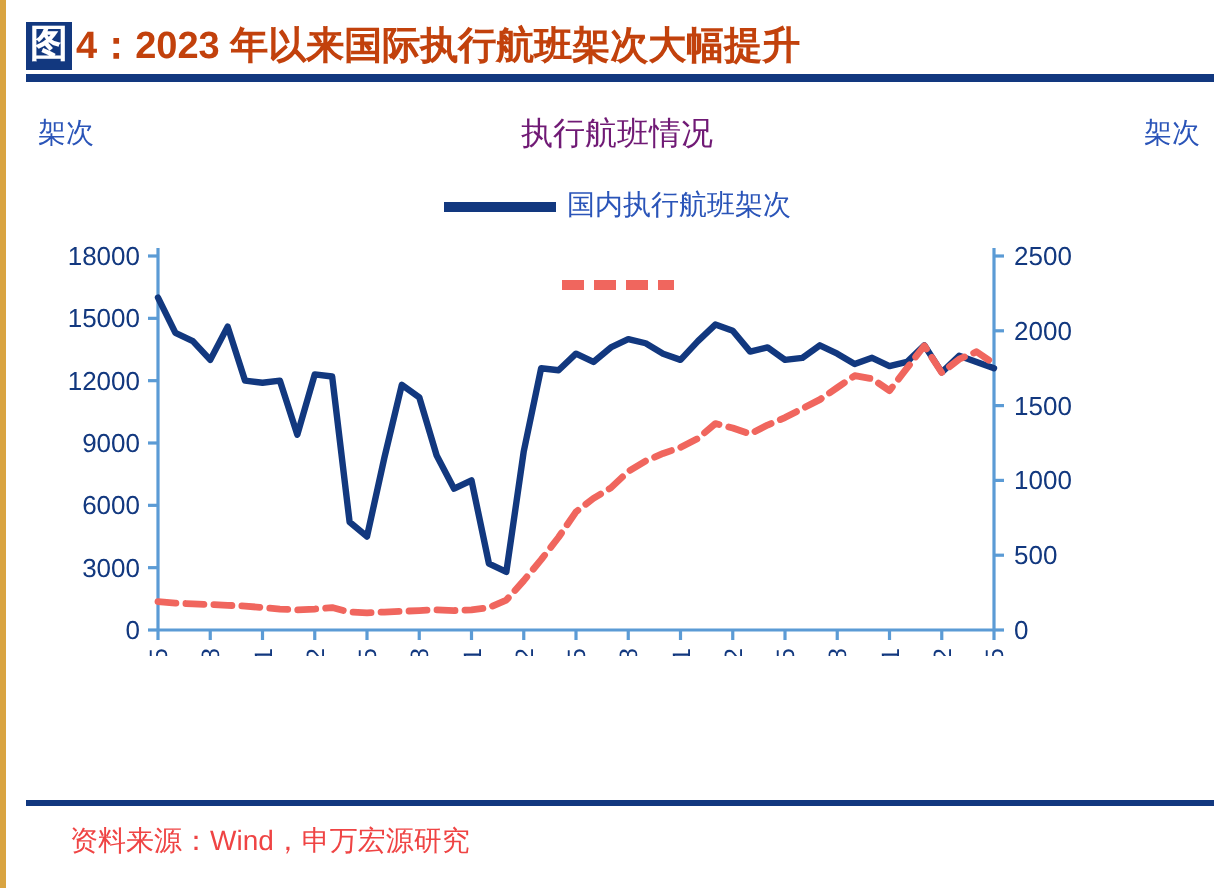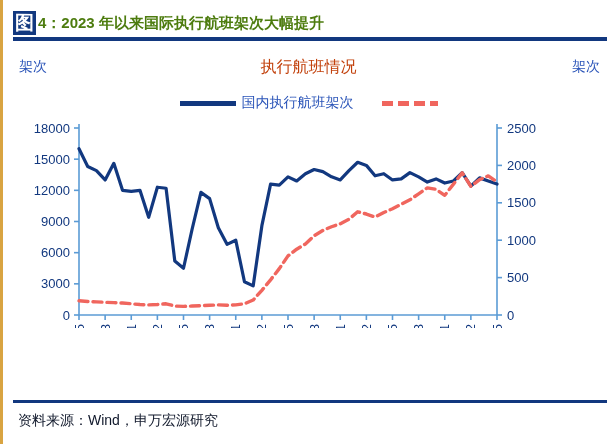--- a/index.html
+++ b/index.html
@@ -36,22 +36,22 @@
   #fig-badge {
     background: #12387f;
     color: #ffffff;
     font-size: 19px;
     font-weight: bold;
     line-height: 1;
     padding: 2px 2px 3px 2px;
     margin-right: 2px;
   }
   #fig-title {
-    color: #4d7c0f;
-    font-size: 15px;
+    color: #c2410c;
+    font-size: 19px;
     font-weight: bold;
     white-space: nowrap;
     letter-spacing: 0px;
   }
   #title-rule {
     position: absolute;
     left: 10px;
     top: 37px;
     width: 594px;
     height: 4px;
@@ -73,33 +73,34 @@
     font-size: 14px;
     color: #2a54b8;
   }
   #chart-title {
     position: absolute;
     left: 0;
     right: 0;
     top: 57px;
     text-align: center;
     font-size: 16px;
-    color: #c2410c;
+    color: #701a75;
   }
 
   
   #legend {
     position: absolute;
     left: 0;
     right: 0;
     top: 94px;
     display: flex;
     justify-content: center;
     align-items: center;
     gap: 28px;
+    flex-direction: column;
   }
   .legend-item {
     display: flex;
     align-items: center;
     gap: 6px;
   }
   .legend-label {
     font-size: 14px;
     color: #2a54b8;
     white-space: nowrap;
@@ -170,24 +171,24 @@
   #footer-rule {
     position: absolute;
     left: 10px;
     top: 400px;
     width: 594px;
     height: 3px;
     background: #12387f;
   }
   #source {
     position: absolute;
-    left: 15px;
+    left: 32px;
     top: 412px;
     font-size: 14px;
-    color: #0f172a;
+    color: #ef4444;
     white-space: nowrap;
   }
 </style>
 </head>
 <body>
 
 <div id="figure">
 
   <div id="header">
     <span id="fig-badge">图</span>

